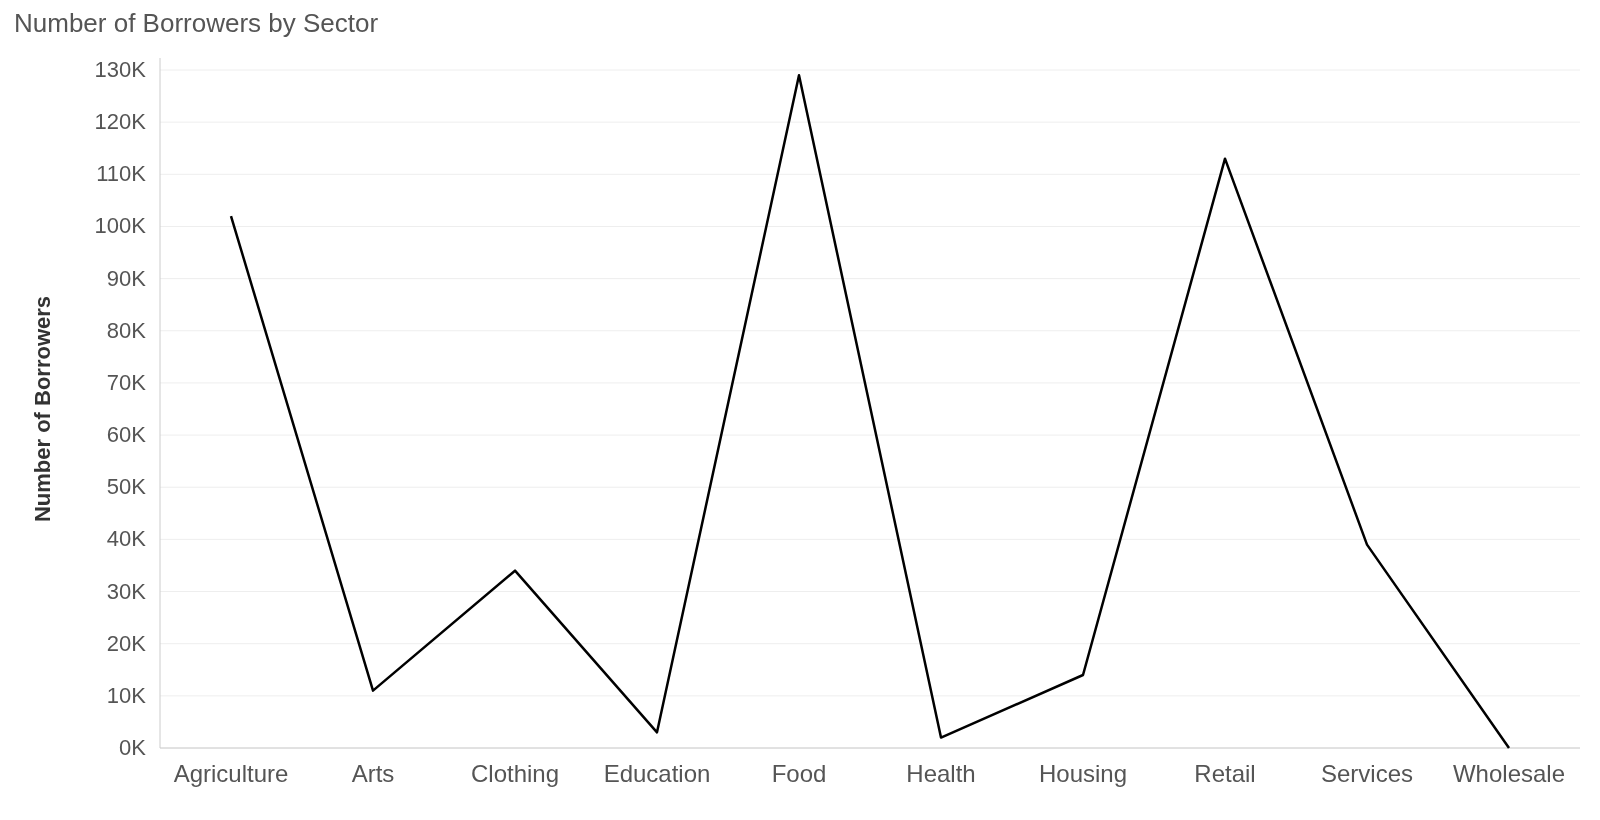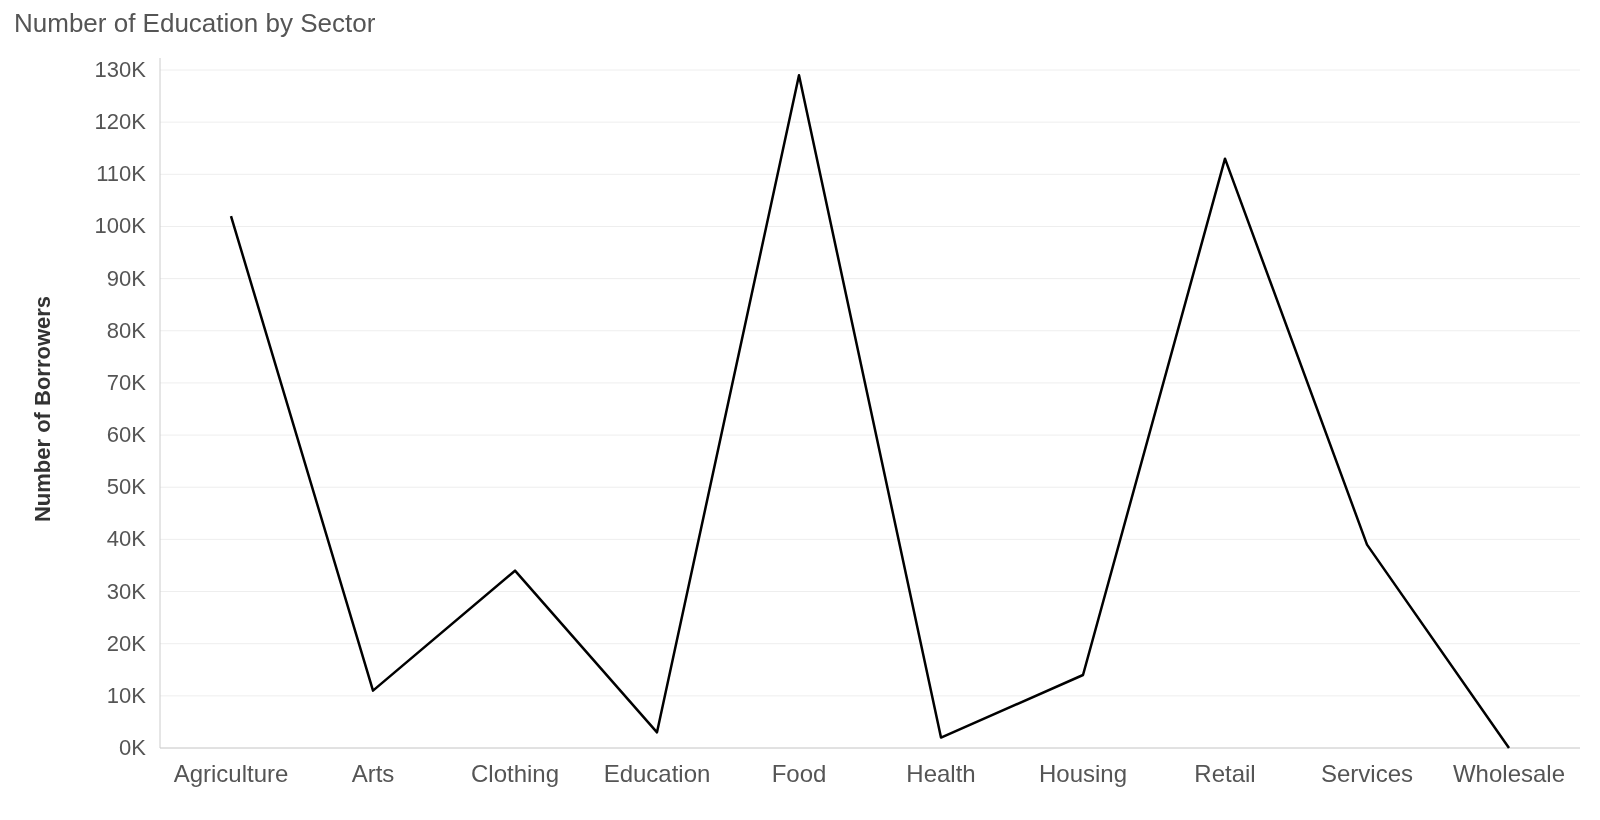--- a/index.html
+++ b/index.html
@@ -58,21 +58,21 @@
     fill: none;
     stroke: #000000;
     stroke-width: 2.5;
     stroke-linejoin: round;
   }
 </style>
 </head>
 <body>
 
 <div class="chart-wrap">
-  <div class="title">Number of Education by Sector</div>
+  <div class="title">Number of Borrowers by Sector</div>
   <svg id="chart-svg" width="1600" height="820">
       <line x1="160" x2="1580" y1="748" y2="748" class="gridline"></line>
       <text x="146" y="755" class="y-tick-label">0K</text>
       <line x1="160" x2="1580" y1="695.8461538461538" y2="695.8461538461538" class="gridline"></line>
       <text x="146" y="702.8461538461538" class="y-tick-label">10K</text>
       <line x1="160" x2="1580" y1="643.6923076923077" y2="643.6923076923077" class="gridline"></line>
       <text x="146" y="650.6923076923077" class="y-tick-label">20K</text>
       <line x1="160" x2="1580" y1="591.5384615384615" y2="591.5384615384615" class="gridline"></line>
       <text x="146" y="598.5384615384615" class="y-tick-label">30K</text>
       <line x1="160" x2="1580" y1="539.3846153846154" y2="539.3846153846154" class="gridline"></line>

